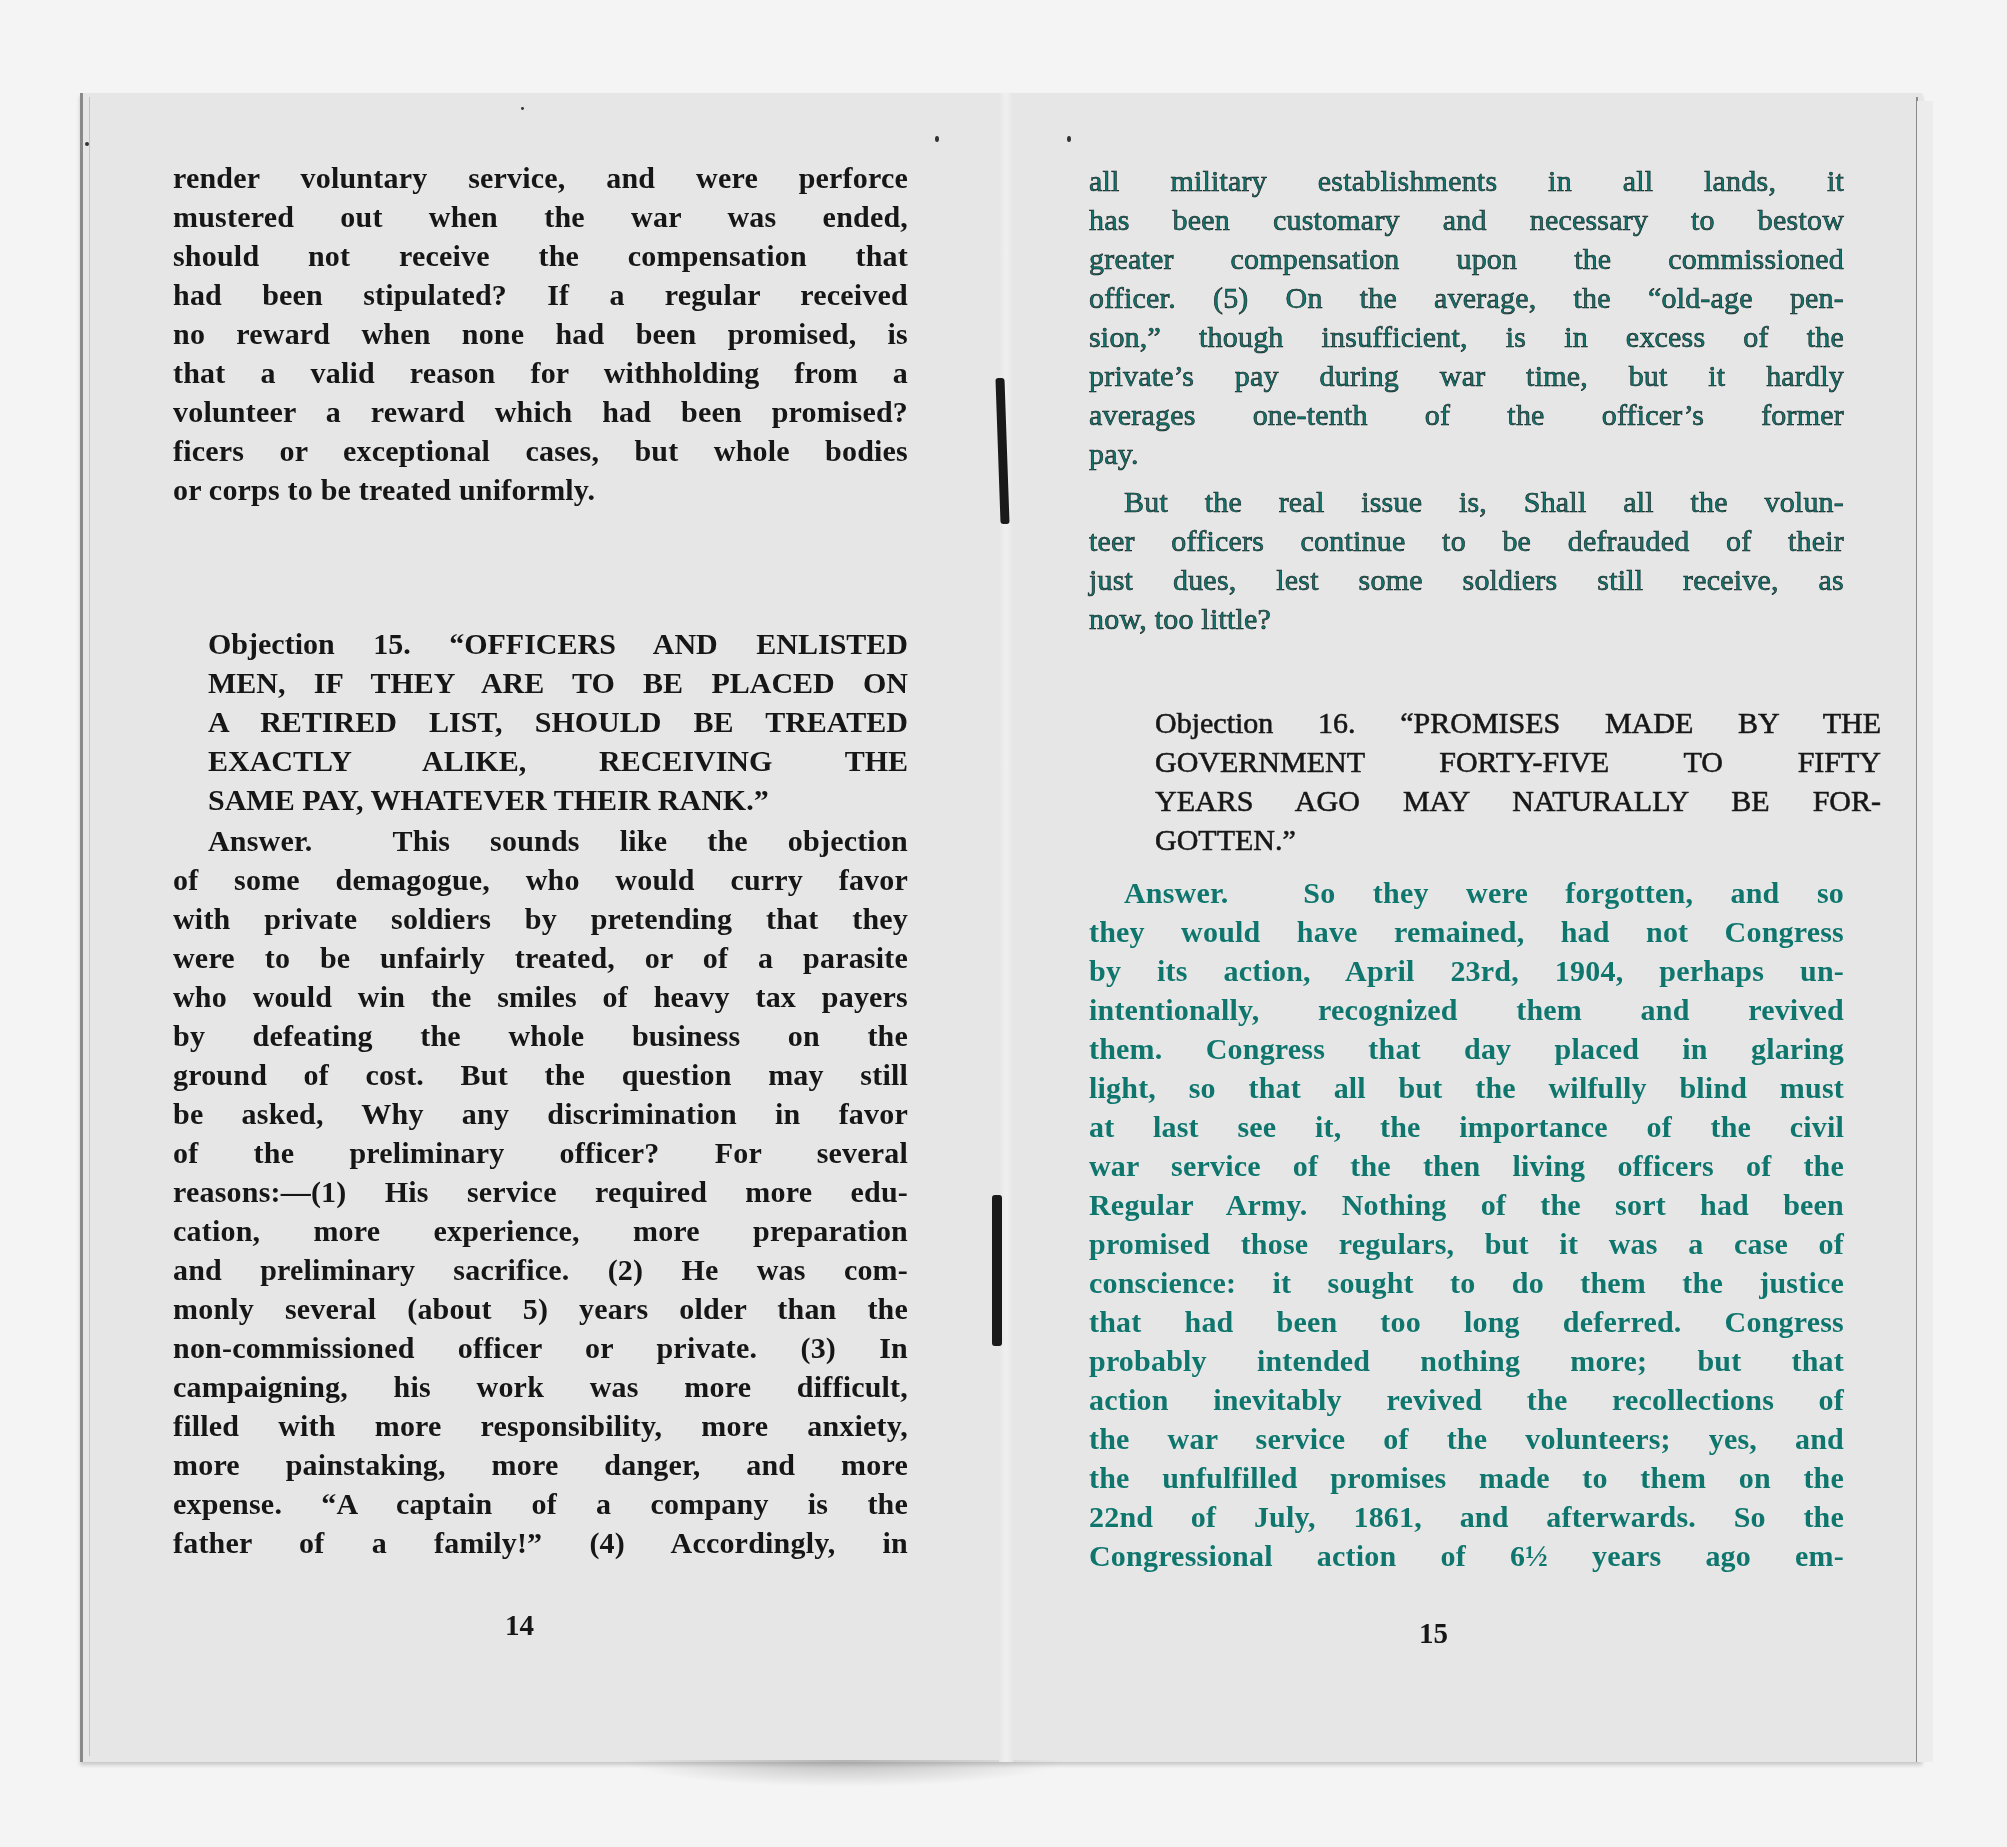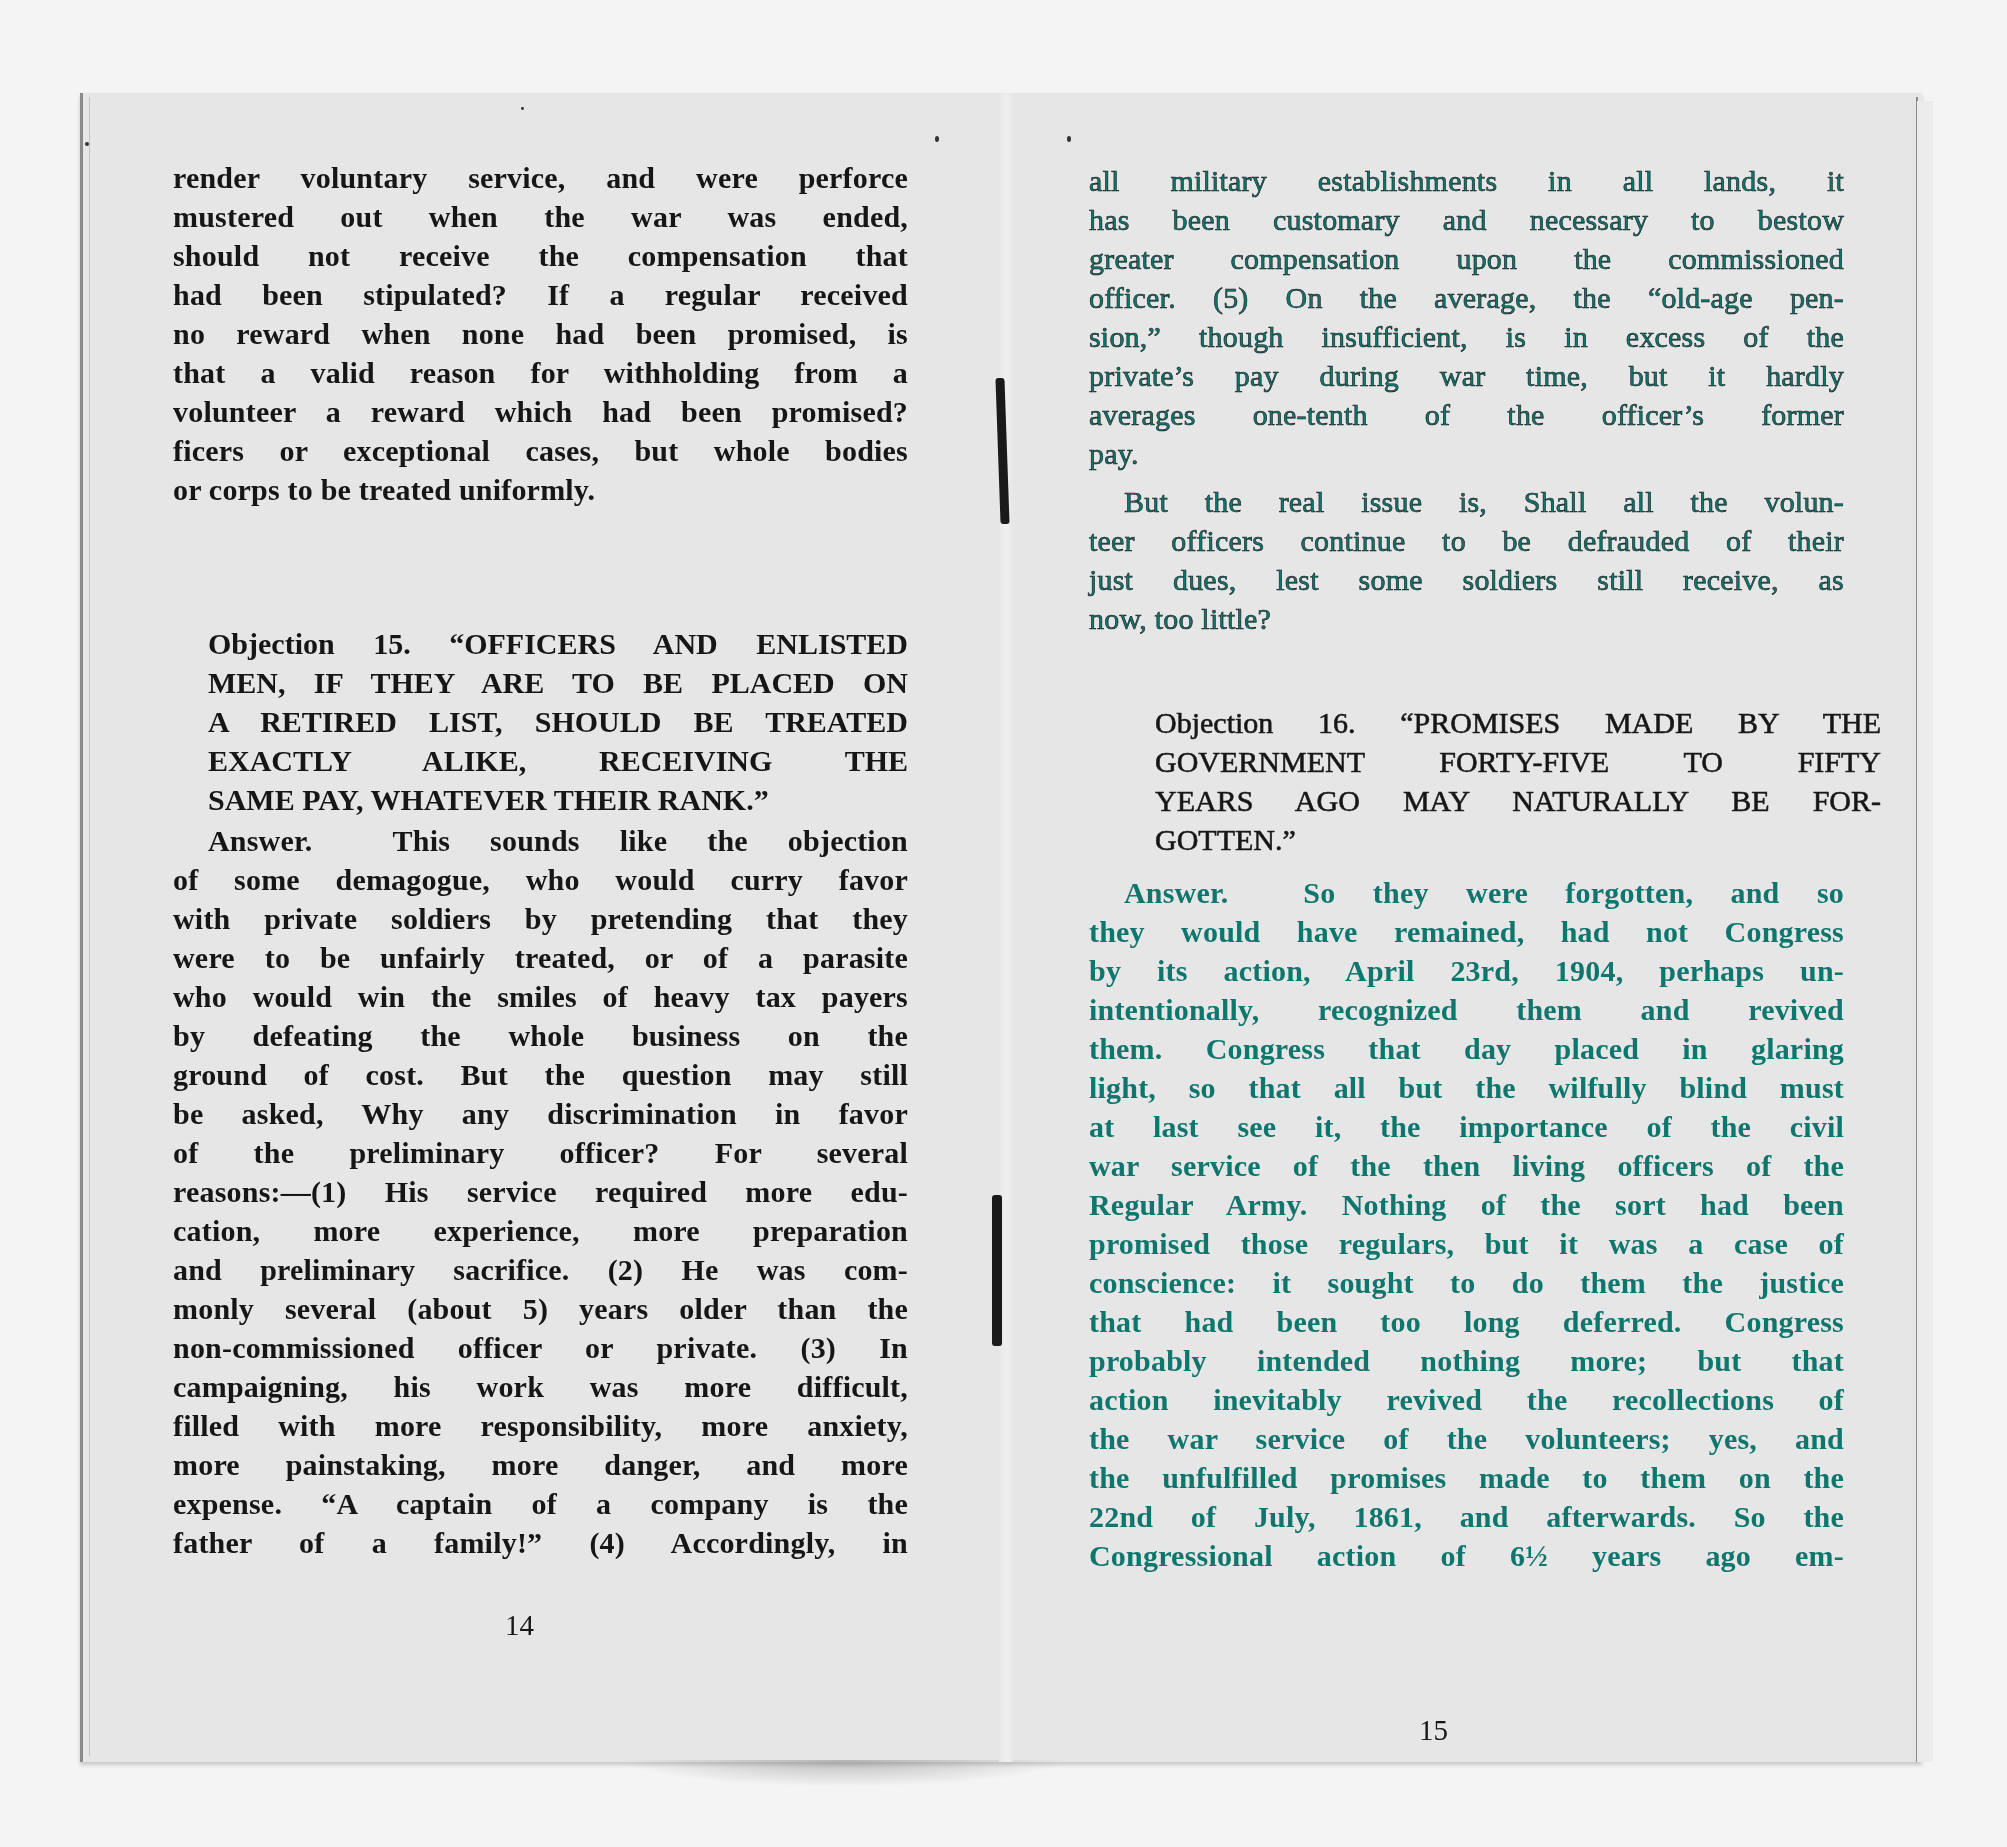--- a/index.html
+++ b/index.html
@@ -158,21 +158,21 @@
       font-weight: normal;
       margin-left: 37px;
       -webkit-text-stroke: 0.6px #1c1c1c;
     }
     .label-strong {
       font-weight: 900;
     }
     .page-number {
       position: absolute;
       font-size: 29px;
-      font-weight: normal;
+      font-weight: bold;
       font-family: "Liberation Serif", serif;
     }
   </style>
 </head>
 <body>
 
 <div class="spread"></div>
 <div class="page-edge-left"></div>
 <div class="page-edge-left-inner"></div>
 <div class="page-edge-right"></div>
@@ -275,15 +275,15 @@
     <span class="line">conscience: it sought to do them the justice</span>
     <span class="line">that had been too long deferred.  Congress</span>
     <span class="line">probably intended nothing more; but that</span>
     <span class="line">action inevitably revived the recollections of</span>
     <span class="line">the war service of the volunteers; yes, and</span>
     <span class="line">the unfulfilled promises made to them on the</span>
     <span class="line">22nd of July, 1861, and afterwards.  So the</span>
     <span class="line">Congressional action of 6½ years ago em-</span>
   </div>
 
-  <div class="page-number" style="top:1714px;left:330px;">15</div>
+  <div class="page-number" style="top:1617px;left:330px;">15</div>
 </div>
 
 
 </body></html>

